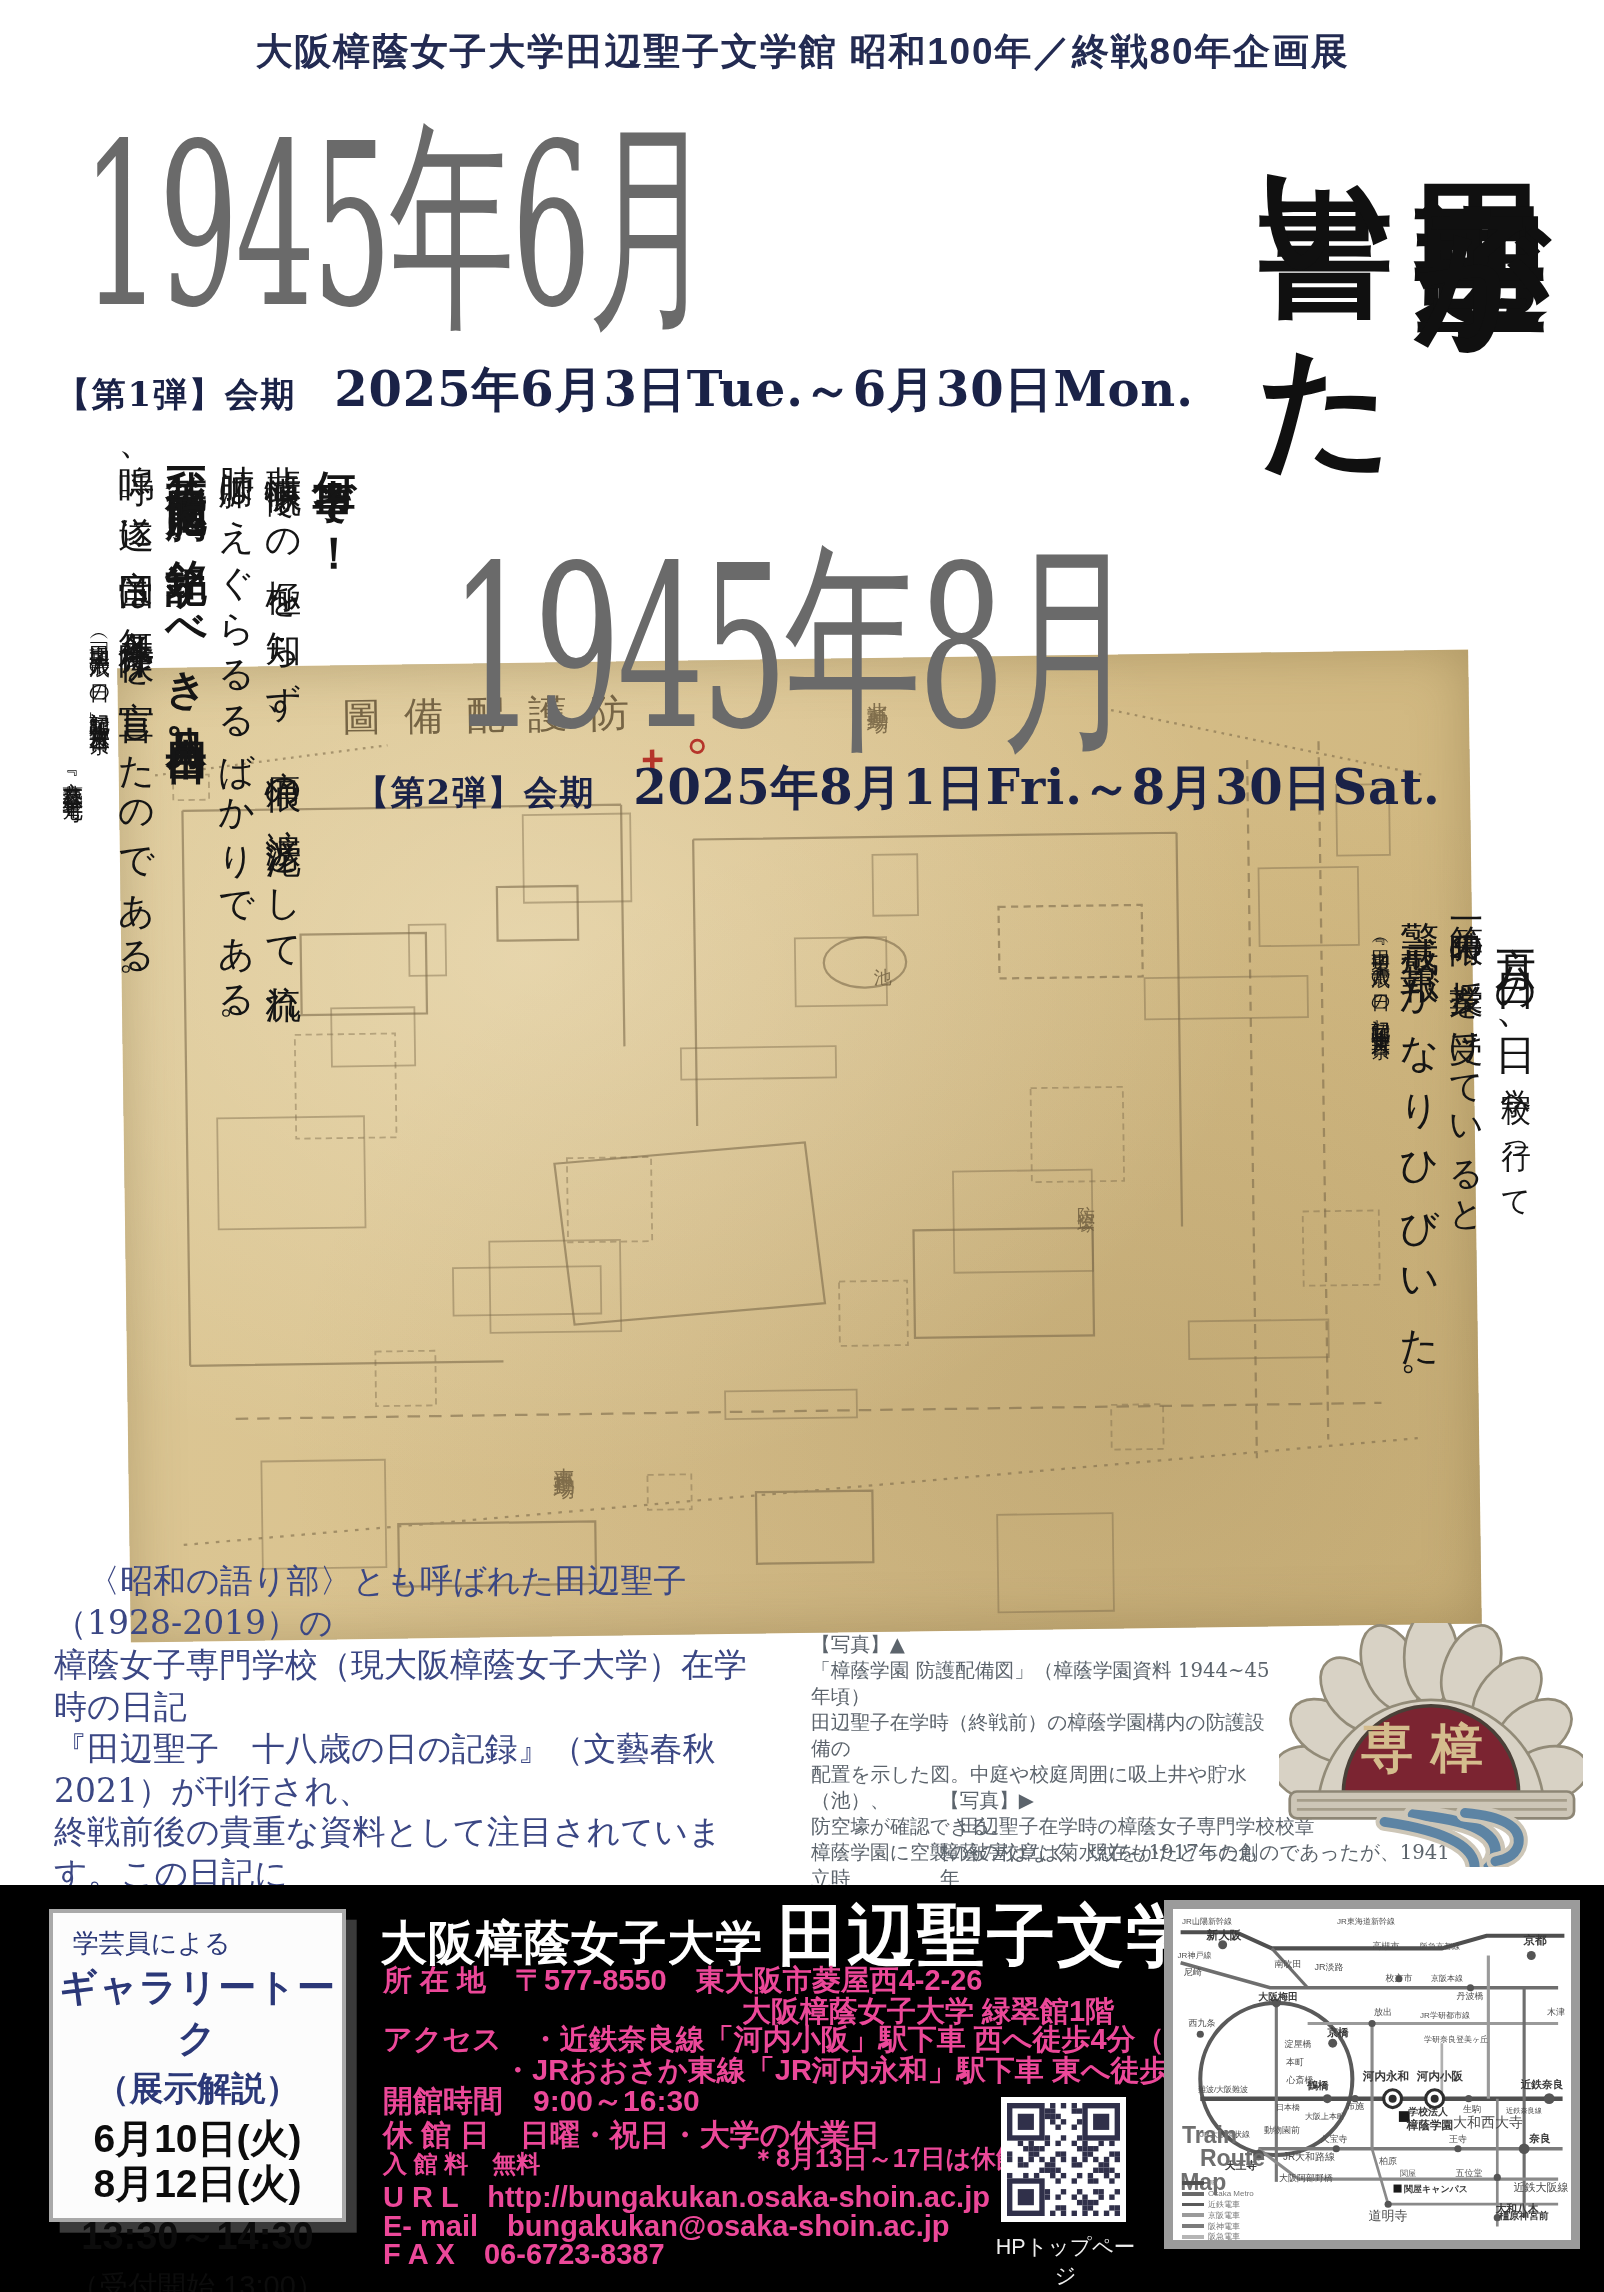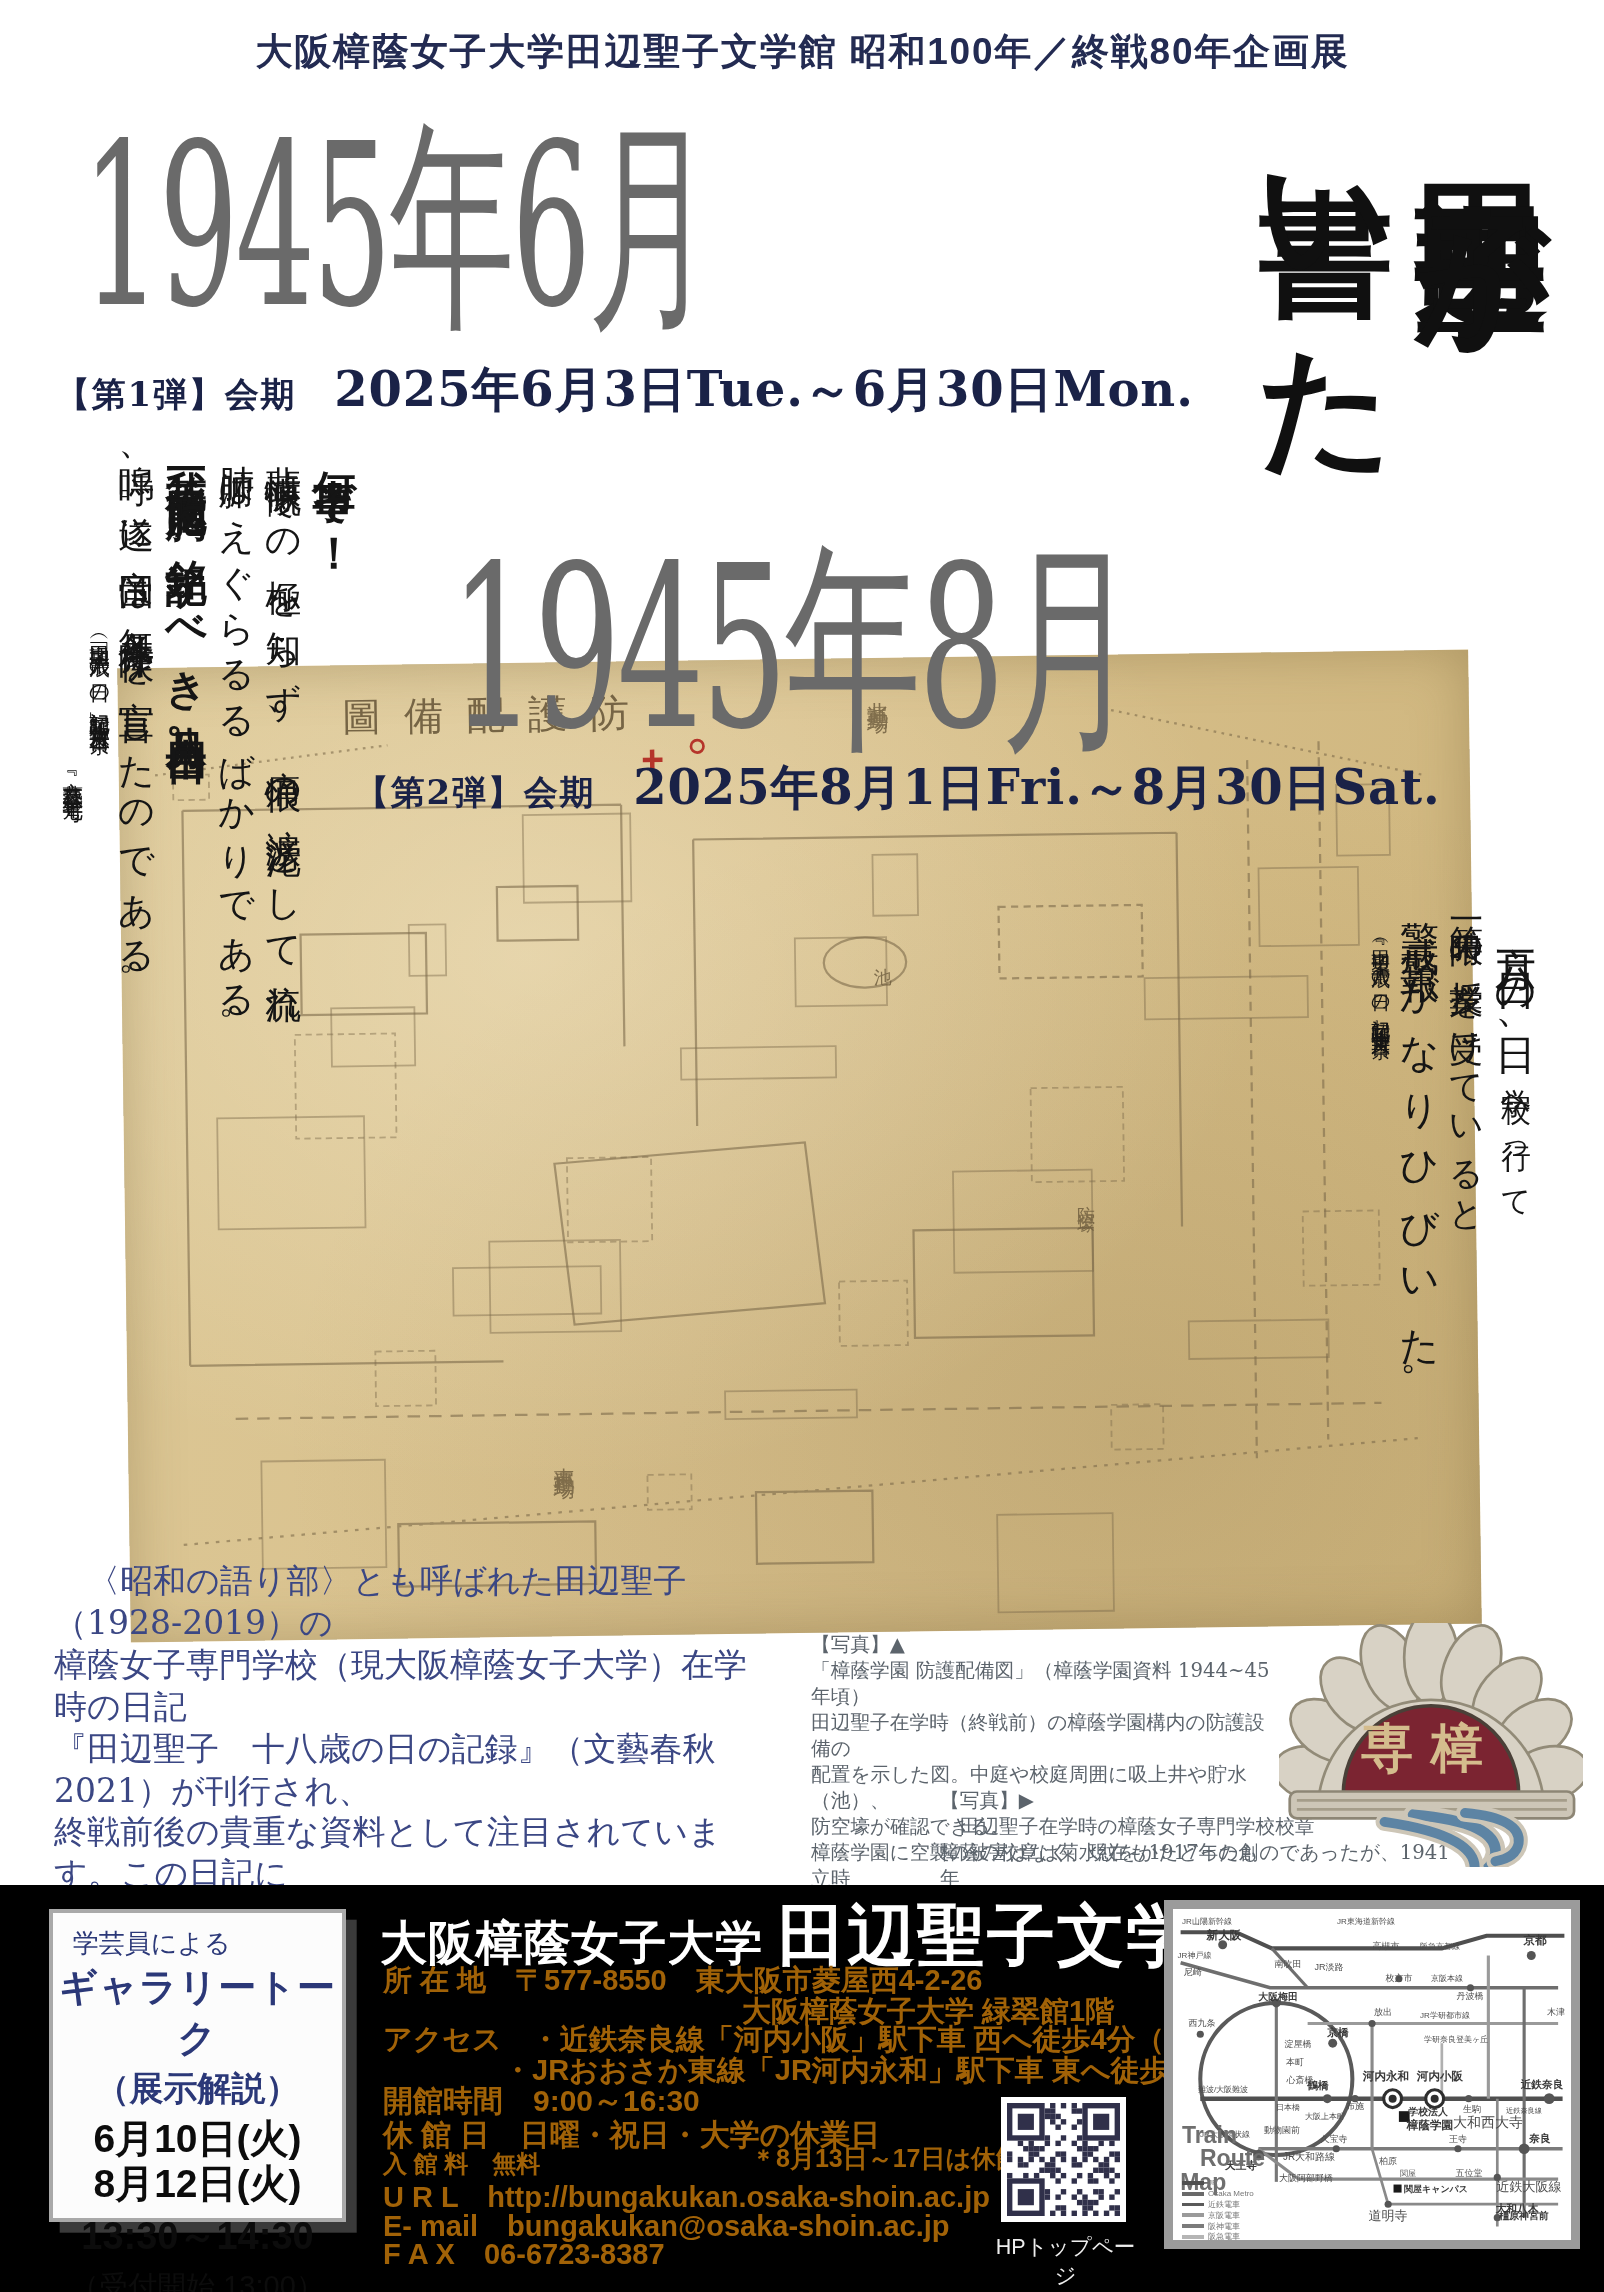--- a/index.html
+++ b/index.html
@@ -83,21 +83,21 @@
   .talk-sub{font-size:34px;font-weight:bold;color:#2b3878;margin-top:1.8px;}
   .talk-date{font-size:39px;font-weight:bold;color:#0c0c0c;margin-top:5.4px;line-height:1.15;}
   .talk-time{font-size:38px;font-weight:bold;color:#0c0c0c;margin-top:3.6px;}
   .talk-rec{font-size:29px;color:#0c0c0c;margin-top:5.4px;}
 
   .museum-title{left:380px;top:1891px;display:flex;align-items:baseline;color:#fff;z-index:9;white-space:nowrap;}
   .museum-small{font-size:47px;font-weight:bold;letter-spacing:0.9px;}
   .museum-large{font-size:68px;font-weight:bold;margin-left:14.3px;letter-spacing:1.8px;}
 
   #footer-info{position:absolute;inset:0;z-index:9;pointer-events:none;}
-  .frow{position:absolute;color:#a16207;font-weight:600;white-space:nowrap;font-family:"Liberation Sans",sans-serif;}
+  .frow{position:absolute;color:#ec4899;font-weight:600;white-space:nowrap;font-family:"Liberation Sans",sans-serif;}
 
   
   .qr-box{left:1001px;top:2097px;width:125px;height:125px;background:#fff;padding:6.3px;box-sizing:border-box;z-index:9;}
   .qr-label{left:985px;top:2232px;width:161px;text-align:center;color:#eee;font-size:21.5px;z-index:9;}
 
   
   .train-map{left:1164px;top:1900px;width:416px;height:349px;background:#fff;
     border:9px solid #9b9b9b;box-sizing:border-box;z-index:9;overflow:hidden;}
   .train-map svg{position:absolute;left:0;top:0;}
   #train-stations span{position:absolute;transform:translate(-50%,-55%);color:#4c4c4c;
@@ -542,20 +542,20 @@
         <span style="left: 52px; top: 226px; font-size: 8px;">JR大阪環状線</span>
         <span style="left: 133px; top: 270px; font-size: 9px;">大阪阿部野橋</span>
         <span style="left: 161px; top: 231px; font-size: 9px;">久宝寺</span>
         <span style="left: 136px; top: 249px; font-size: 10px;">JR大和路線</span>
         <span style="left: 215px; top: 253px; font-size: 9px;">柏原</span>
         <span style="left: 285px; top: 231px; font-size: 9px;">王寺</span>
         <span style="left: 235px; top: 265px; font-size: 8px;">関屋</span>
         <span class="b" style="left: 263px; top: 281px; font-size: 9px;">関屋キャンパス</span>
         <span style="left: 296px; top: 265px; font-size: 9px;">五位堂</span>
         <span class="b" style="left: 344px; top: 263px; font-size: 10.7px; margin-top: 38px;">大和八木</span>
-        <span style="left: 356px; top: 279px; font-size: 13px;">近鉄大阪線</span>
+        <span style="left: 368px; top: 279px; font-size: 11px;">近鉄大阪線</span>
         <span class="b" style="left: 351px; top: 308px; font-size: 9.9px;">橿原神宮前</span>
         <span style="left: 215px; top: 308px; font-size: 13px;">道明寺</span>
       </div>
   </div>
 
 </div>
 
 
 </body></html>

